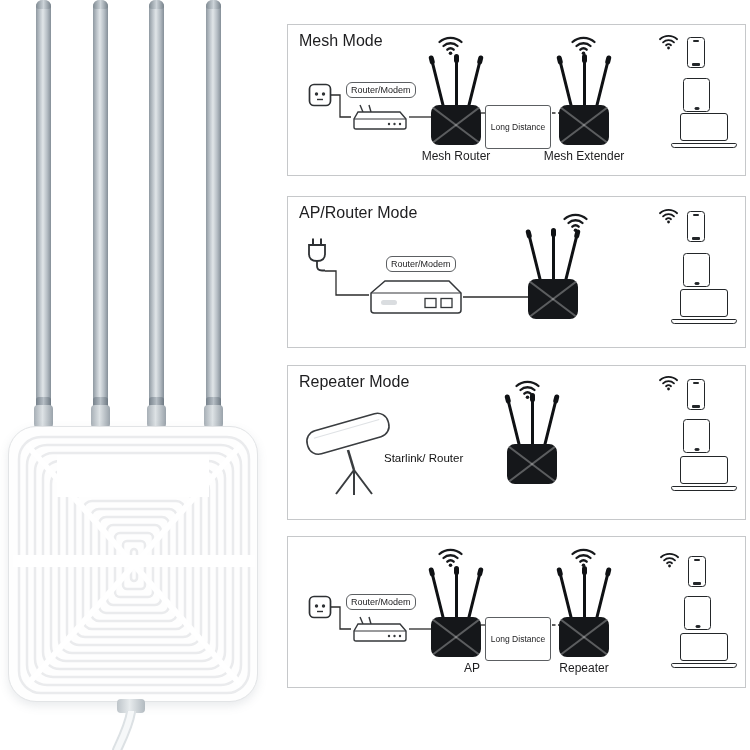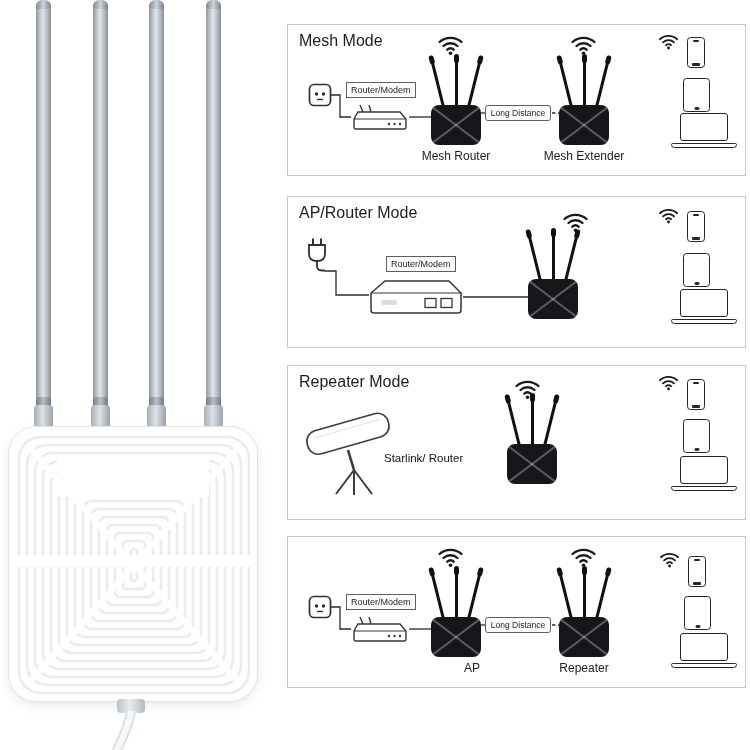--- a/index.html
+++ b/index.html
@@ -24,23 +24,23 @@
   .brand svg{display:block;margin:0 auto}
   .gland{position:absolute;left:117px;top:699px;width:28px;height:14px;border-radius:4px;
     background:linear-gradient(90deg,#bdc4c9,#e7ebed 45%,#b2bac0)}
   .cable{position:absolute;left:92px;top:711px}
 
   
   .panel{position:absolute;left:287px;width:459px;background:#fff;border:1px solid #c6c8ca}
   .panel-title{position:absolute;left:11px;top:7px;font-size:16px;font-weight:400;color:#1d1d1f;white-space:nowrap}
   .lines{position:absolute;left:0;top:0}
   .lbl{position:absolute;font-size:9px;color:#1d1d1f;white-space:nowrap}
-  .boxed{border:1px solid #5c5f62;border-radius:0;background:#fff;padding:2px 4px}
+  .boxed{border:1px solid #5c5f62;border-radius:6px;background:#fff;padding:2px 4px}
   .dist-box{position:absolute;width:66px;text-align:center;font-size:8.5px;color:#1d1d1f;white-space:nowrap;
-    border:1px solid #5c5f62;border-radius:3px;background:#fff;padding:2px 0}
+    border:1px solid #5c5f62;border-radius:3px;background:#fff;padding:16px 0}
   .dev-label{position:absolute;font-size:12px;color:#1d1d1f;text-align:center;white-space:nowrap}
   .bold-lbl{position:absolute;font-size:11.5px;font-weight:400;color:#111;white-space:nowrap}
 
   
   .ap{position:absolute;width:52px;height:96px}
   .ap .aa{position:absolute;bottom:38px;width:3px;height:50px;background:#0f1114;border-radius:2px}
   .ap .aa::after{content:"";position:absolute;top:-3px;left:-1px;width:5px;height:9px;background:#0f1114;border-radius:3px}
   .ap .a1{left:12px;transform:rotate(-14deg);transform-origin:bottom center}
   .ap .a2{left:24.5px}
   .ap .a3{left:37px;transform:rotate(14deg);transform-origin:bottom center}

